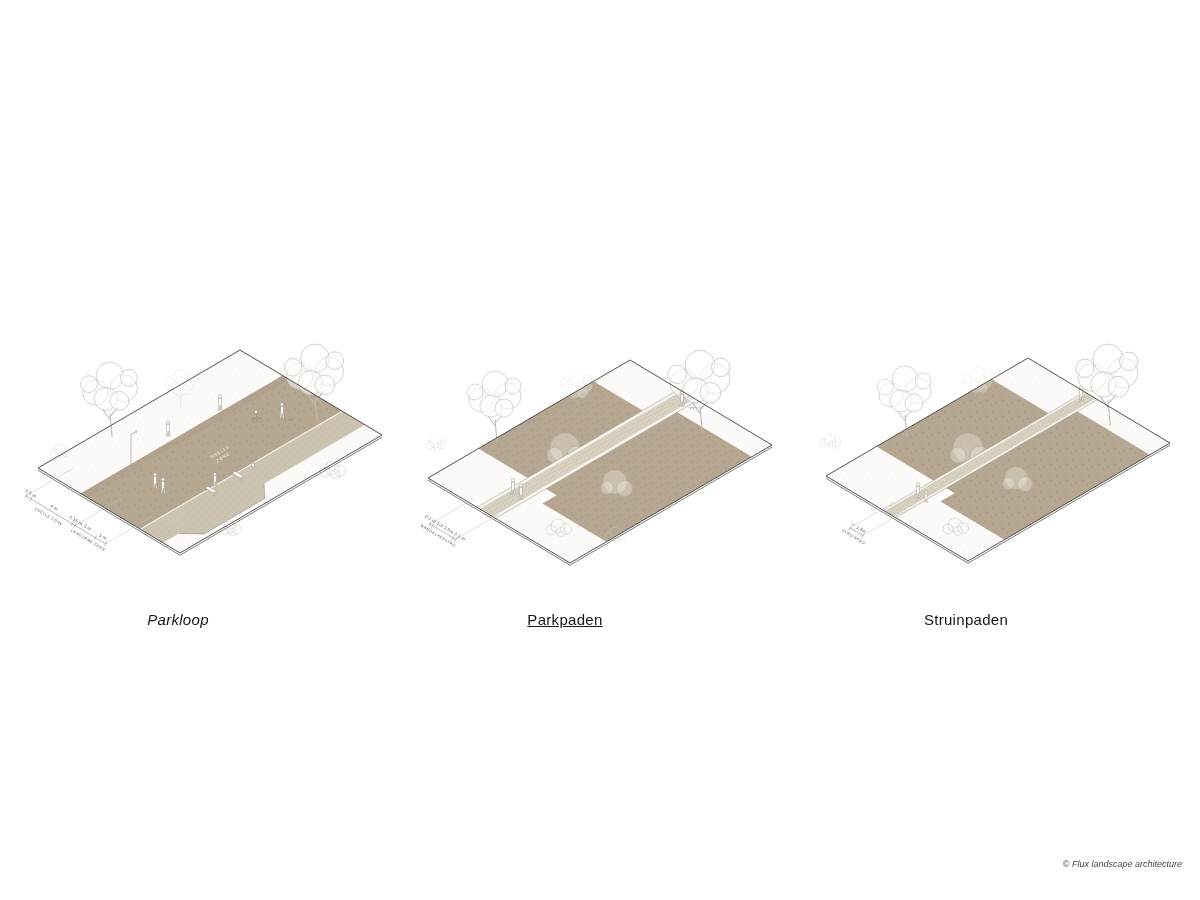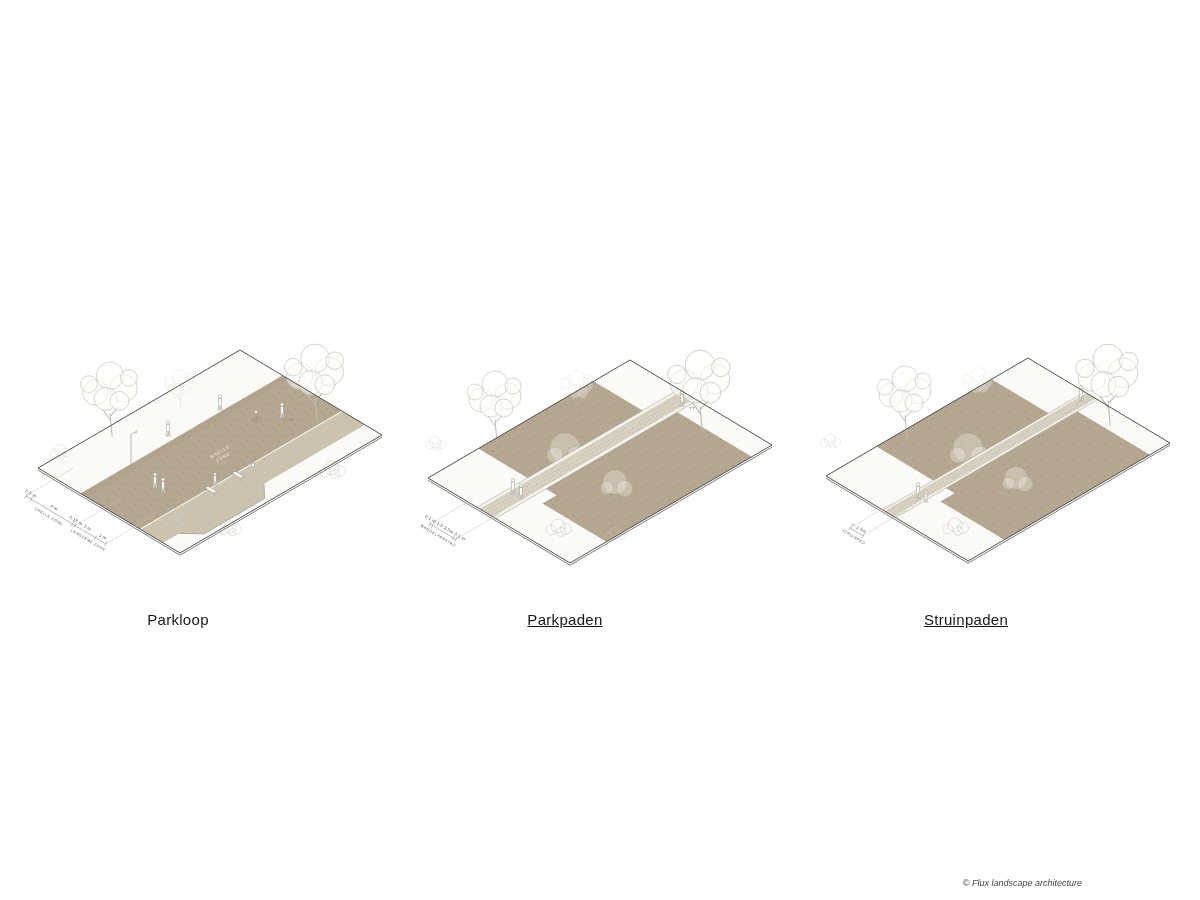--- a/index.html
+++ b/index.html
@@ -4,25 +4,25 @@
 <style>
   html,body{margin:0;padding:0;background:#ffffff;}
   #canvas{position:relative;width:1200px;height:900px;background:#ffffff;overflow:hidden;
           font-family:"Liberation Sans", sans-serif;}
   .diagram-svg{position:absolute;width:380px;height:300px;}
   #svg-parkloop{left:10px;top:320px;}
   #svg-parkpaden{left:400px;top:330px;}
   #svg-struinpaden{left:798px;top:328px;}
   .title{position:absolute;top:611px;width:200px;text-align:center;
          font-size:15px;color:#161616;letter-spacing:.3px;}
-  #title-parkloop{left:78px;}
+  #title-parkloop{left:78px;font-style:italic;}
   #title-parkpaden{left:465px;text-decoration:underline;}
-  #title-struinpaden{left:866px;text-decoration:underline;}
-  .copyright{position:absolute;left:932px;top:859px;width:150px;text-align:right;
-             font-size:9px;font-style:italic;color:#454543;margin-top:19px;}
+  #title-struinpaden{left:866px;}
+  .copyright{position:absolute;left:1032px;top:859px;width:150px;text-align:right;
+             font-size:9px;font-style:italic;color:#454543;}
   
   .plane-fill{fill:#fcfbf9;}
   .plane-outline{fill:none;stroke:#3f3e3a;stroke-width:0.9;}
   .thickness{fill:none;stroke:#45443f;stroke-width:0.7;}
   .band{fill:#b5a791;}
   .band-mottle{fill:url(#stipBand);}
   .langzame{fill:#ccc3b1;}
   .gravel-outer{fill:#f6f4ef;}
   .gravel-inner{fill:#d8d1c1;}
   .gravel-dots{fill:url(#stipGravel);}

